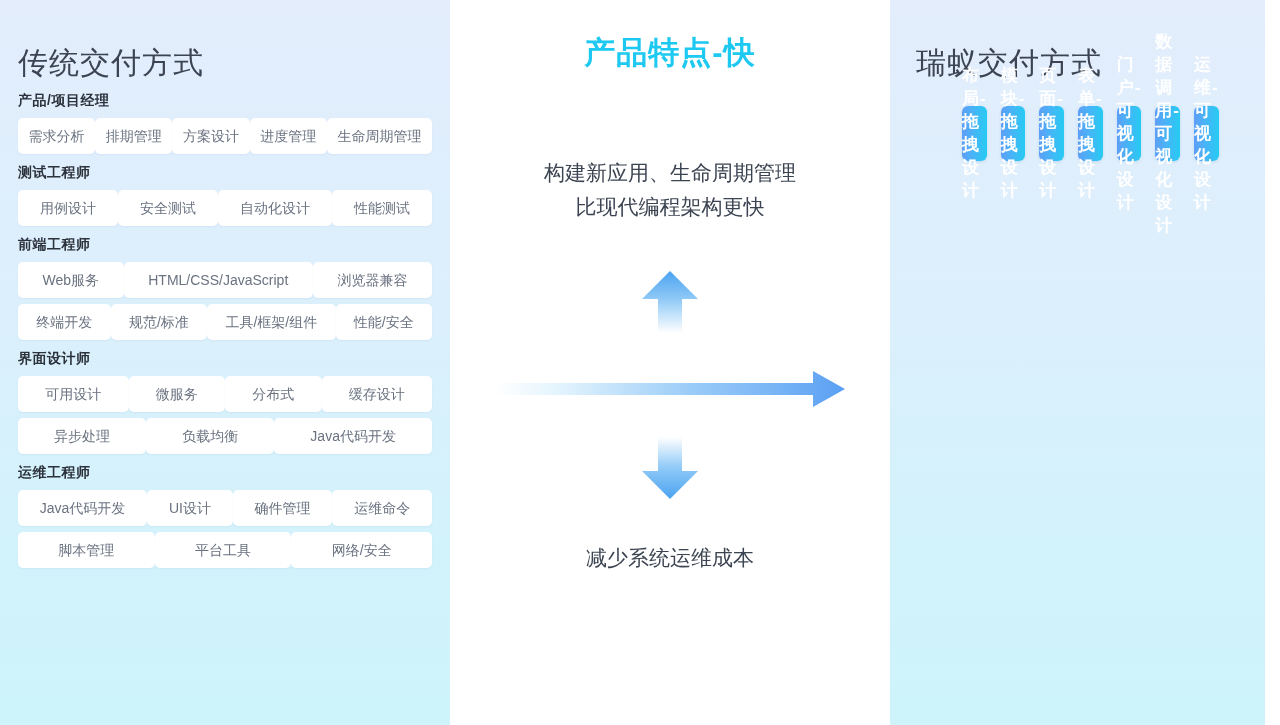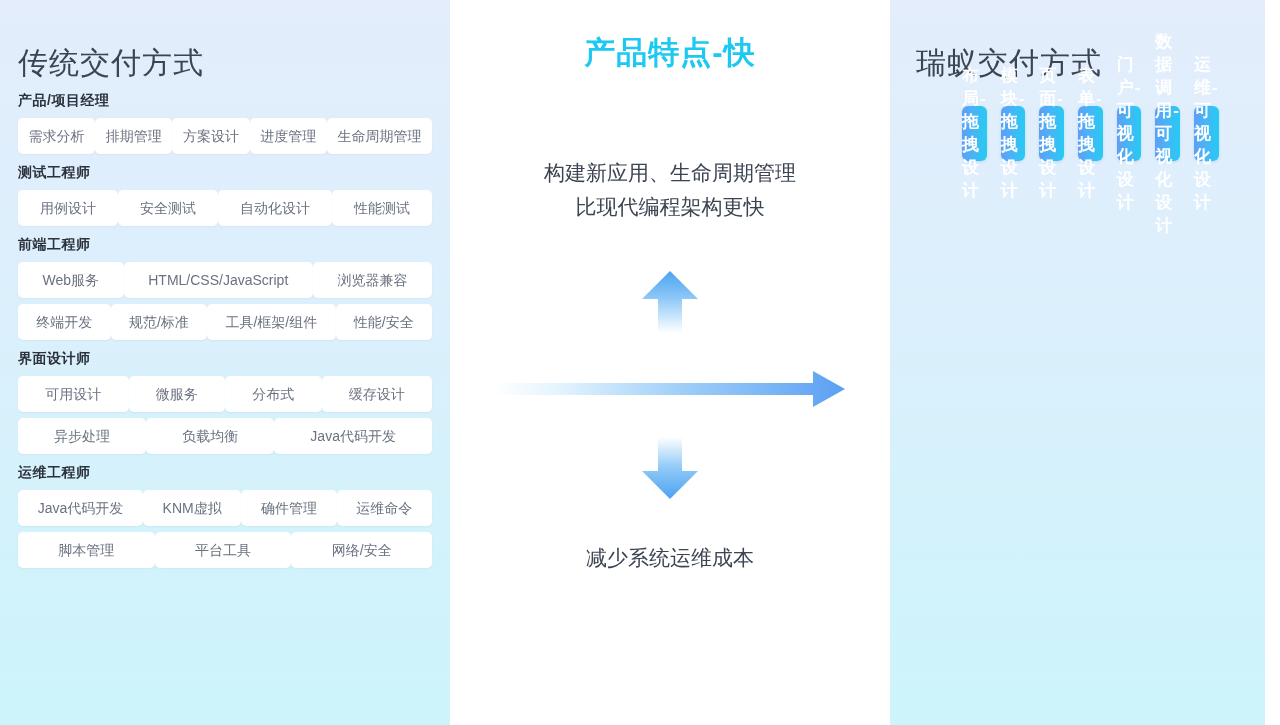--- a/index.html
+++ b/index.html
@@ -211,21 +211,21 @@
           <div class="tag-row">
             <div class="tag grow">异步处理</div>
             <div class="tag grow">负载均衡</div>
             <div class="tag grow">Java代码开发</div>
           </div>
         </div>
         <div class="role-group">
           <div class="role-title">运维工程师</div>
           <div class="tag-row">
             <div class="tag grow">Java代码开发</div>
-            <div class="tag grow">KNM虚拟</div>
+            <div class="tag grow">UI设计</div>
             <div class="tag grow">确件管理</div>
             <div class="tag grow">运维命令</div>
           </div>
           <div class="tag-row">
             <div class="tag grow">脚本管理</div>
             <div class="tag grow">平台工具</div>
             <div class="tag grow">网络/安全</div>
           </div>
         </div>
       </div>

